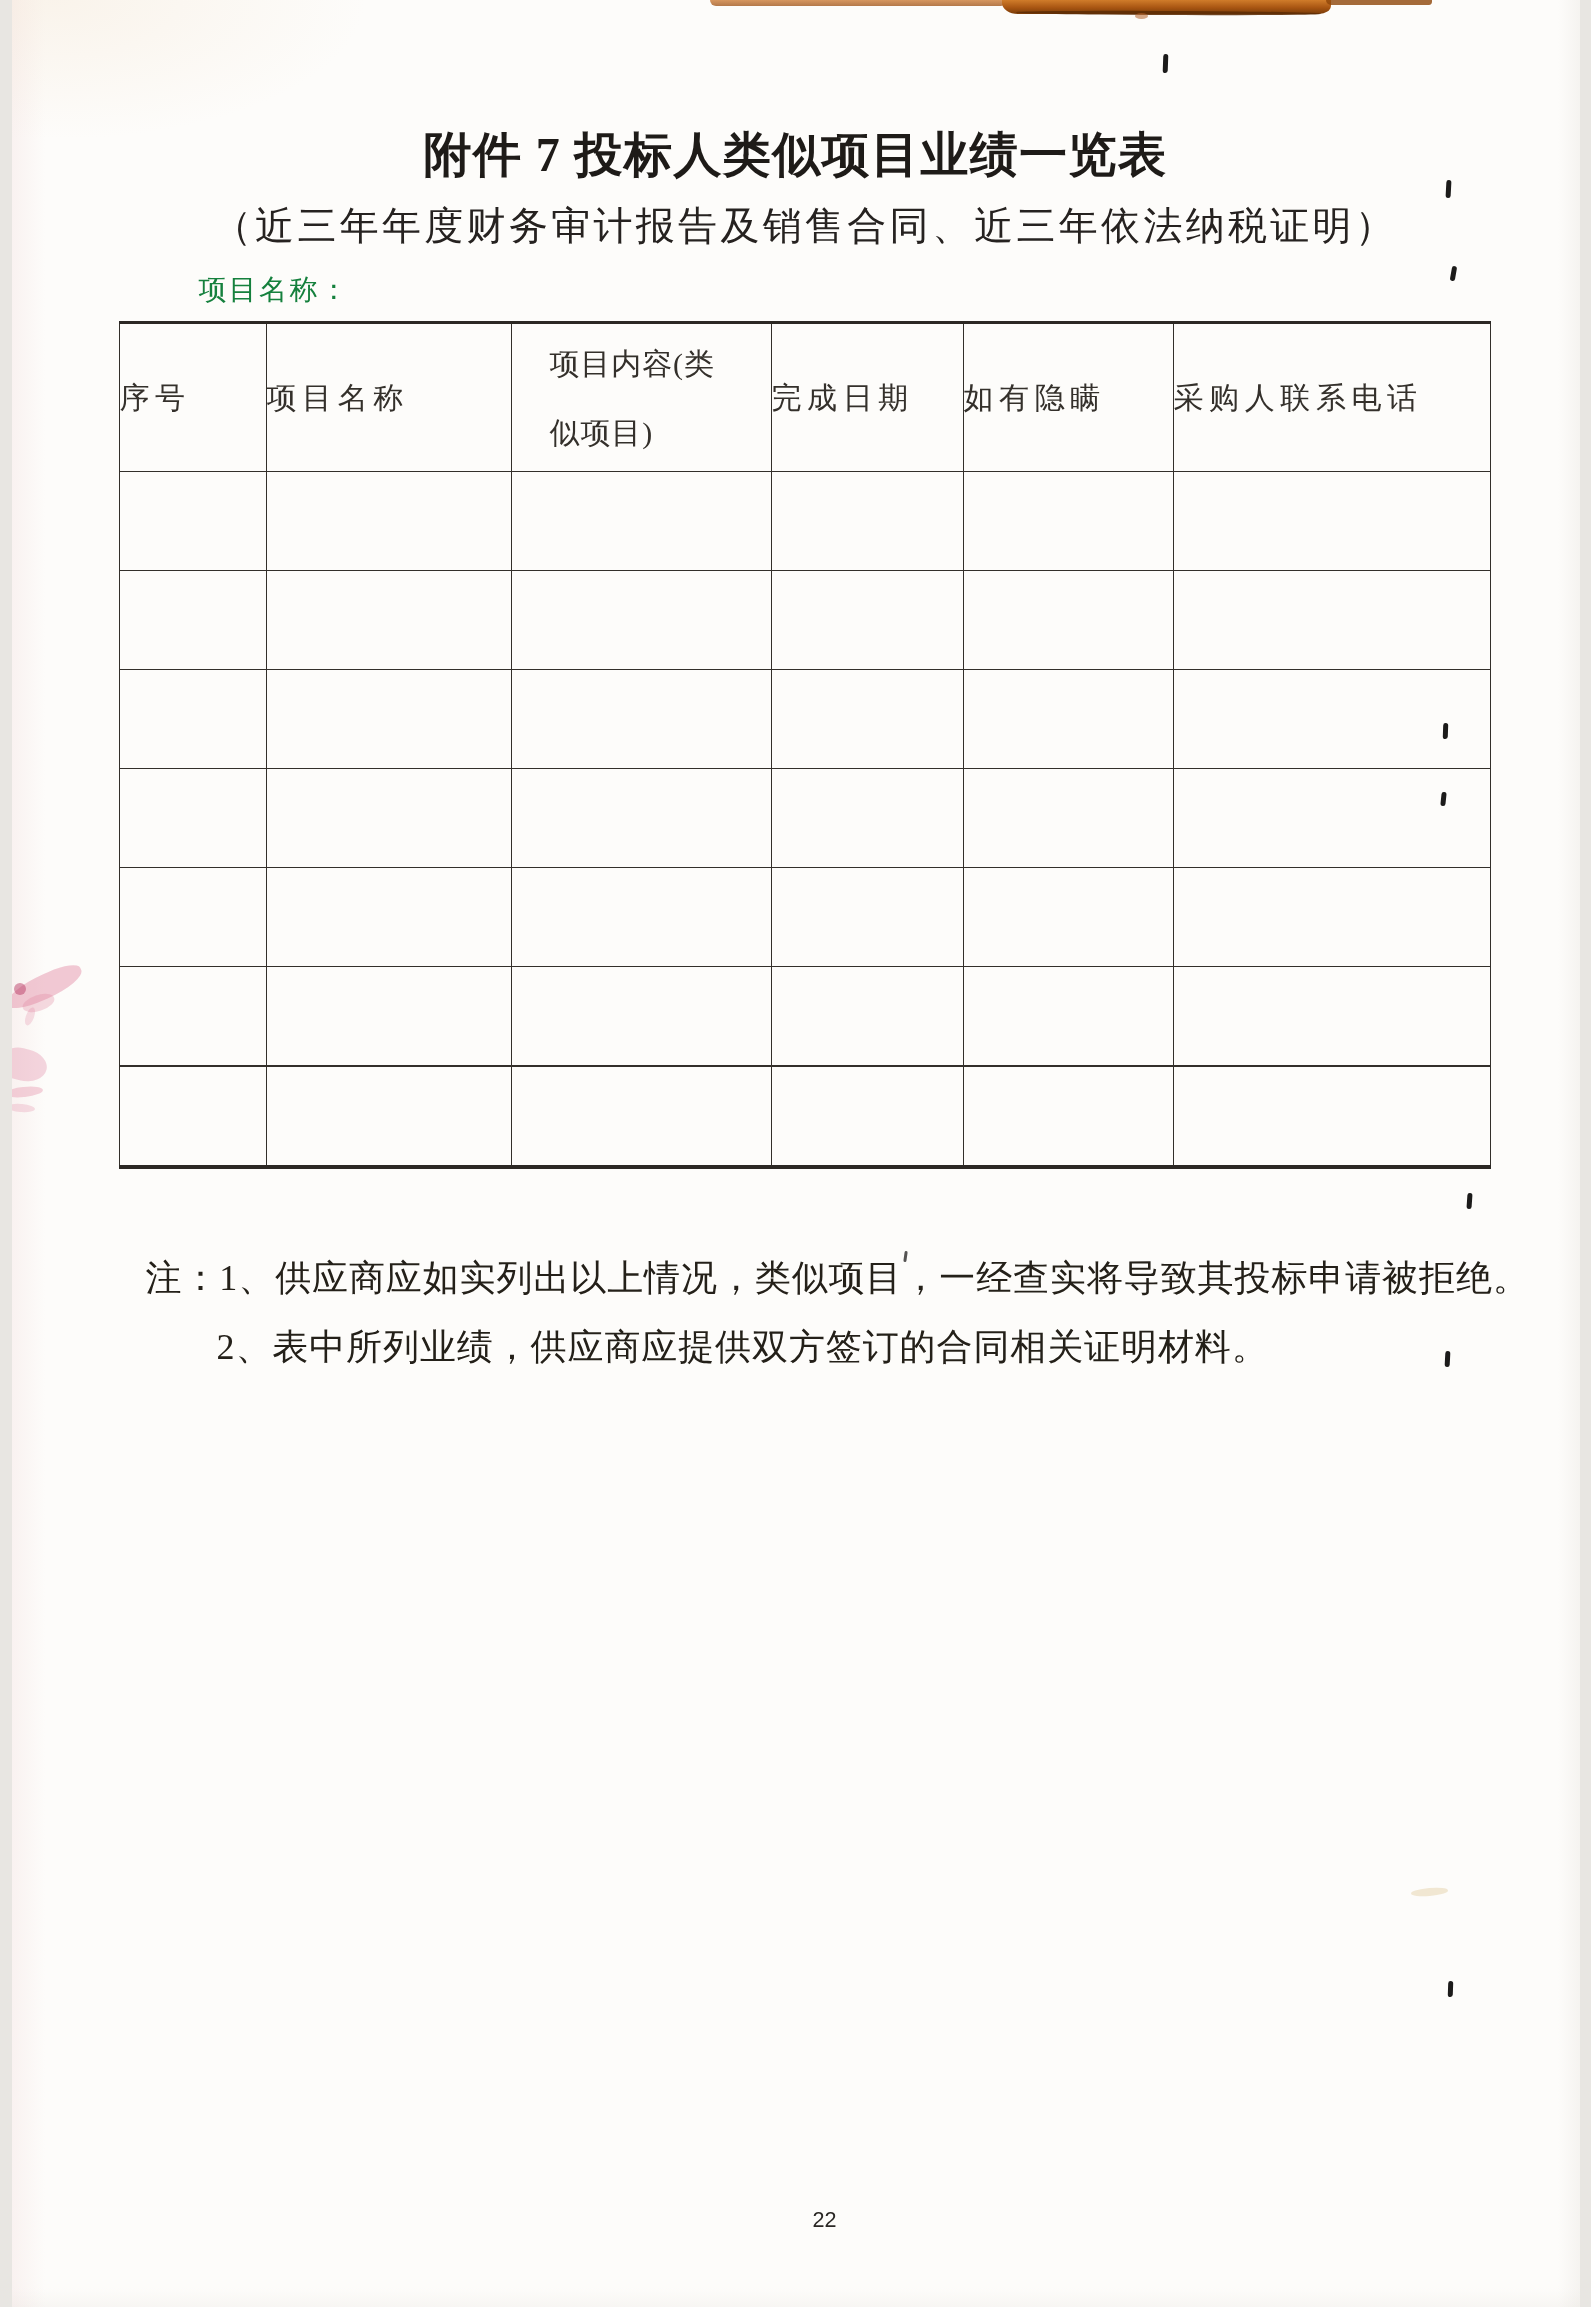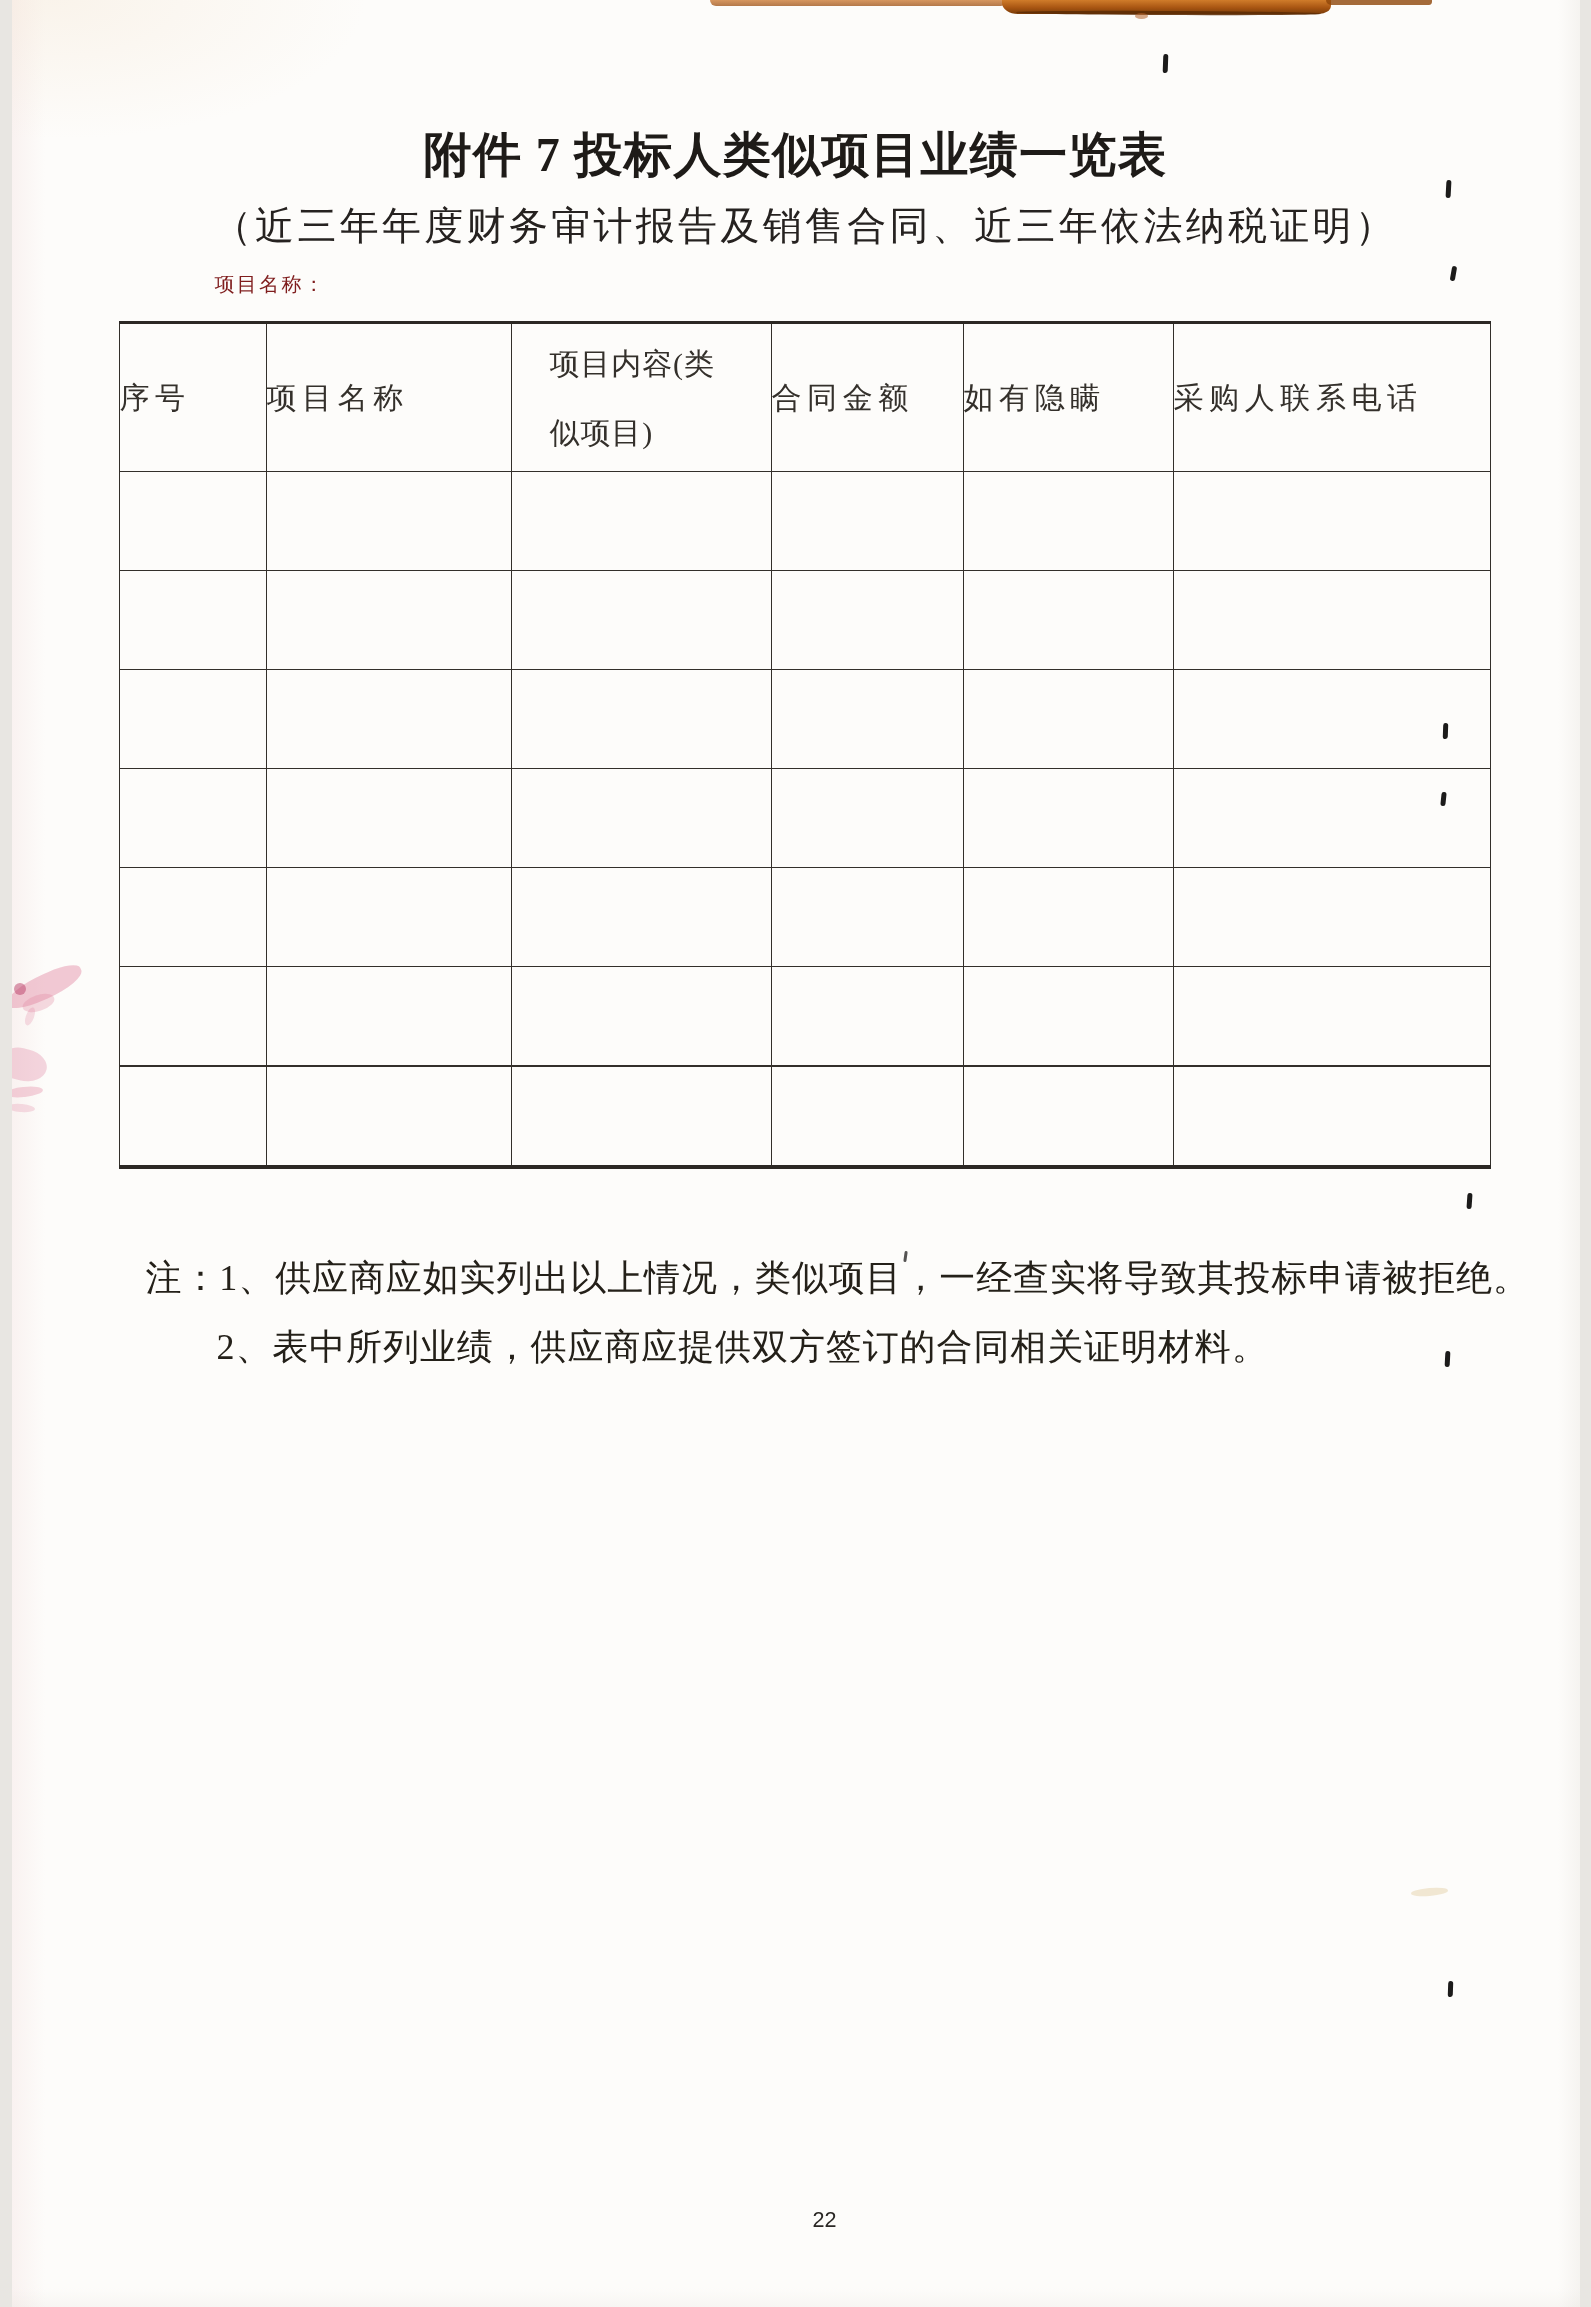--- a/index.html
+++ b/index.html
@@ -27,22 +27,22 @@
     position:absolute;left:0;right:0;top:123px;
     text-align:center;font-size:48px;font-weight:700;
     letter-spacing:1.4px;color:#1e1b18;white-space:nowrap;
   }
   .subtitle{
     position:absolute;left:0;right:0;top:199px;
     text-align:center;font-size:39px;font-weight:400;
     letter-spacing:3.3px;color:#262220;white-space:nowrap;padding-left:19px;
   }
   .project-label{
-    position:absolute;left:203px;top:271px;
-    font-size:20px;letter-spacing:2.3px;color:#7f1d1d;white-space:nowrap;
+    position:absolute;left:187px;top:271px;
+    font-size:28px;letter-spacing:2.3px;color:#15803d;white-space:nowrap;
   }
 
   
   .tbl-wrap{position:absolute;left:107px;top:321px;}
   table.perf{
     border-collapse:collapse;table-layout:fixed;
     width:1372px;
     border:1.4px solid #2c2824;
     border-top-width:3.3px;
     border-bottom-width:4.2px;
@@ -151,21 +151,21 @@
           <col class="c3">
           <col class="c4">
           <col class="c5">
           <col class="c6">
       </colgroup>
       <thead>
         <tr>
           <th>序号</th>
           <th>项目名称</th>
           <th class="wrap-cell">项目内容(类似项目)</th>
-          <th>合同金额</th>
+          <th>完成日期</th>
           <th>如有隐瞒</th>
           <th>采购人联系电话</th>
         </tr>
       </thead>
       <tbody>
           <tr>
             <td></td>
             <td></td>
             <td></td>
             <td></td>

